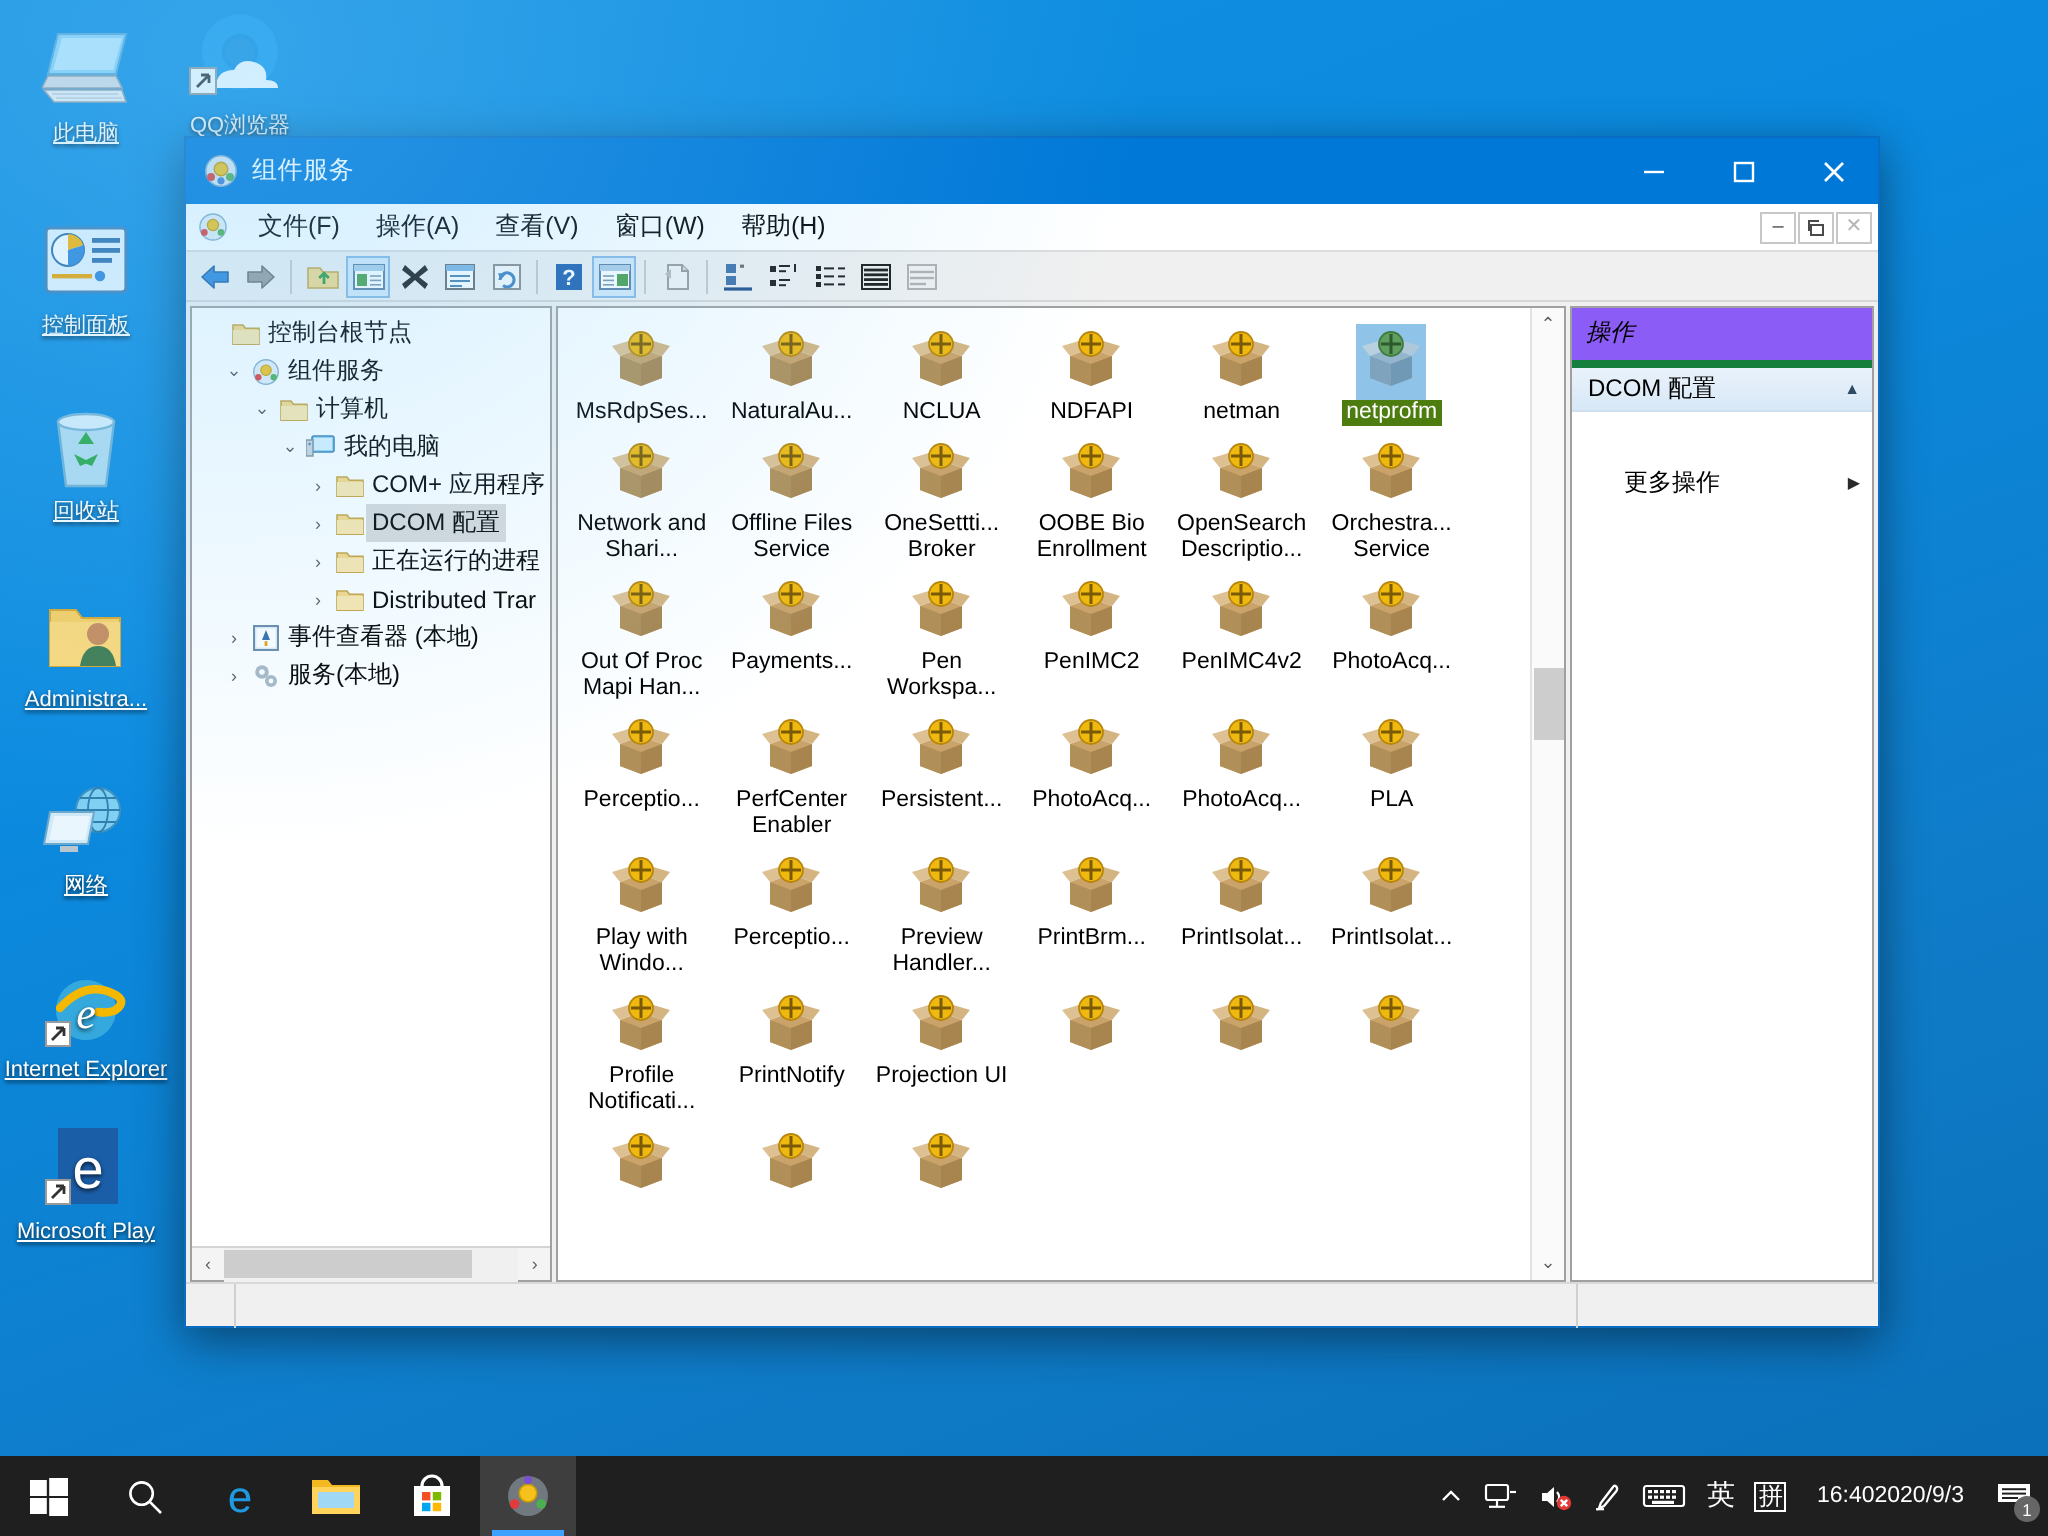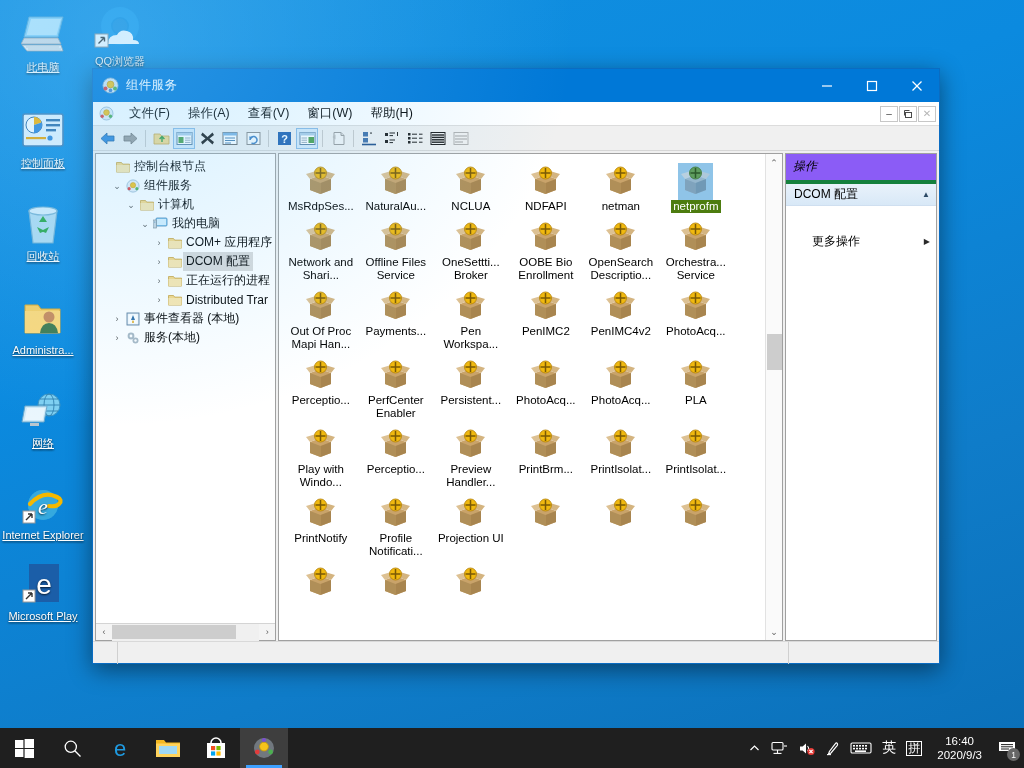--- a/index.html
+++ b/index.html
@@ -153,21 +153,21 @@
   }
   .tb-left{ display:flex; align-items:center; height:40px;}
   .tk-btn{ width:48px; height:40px; display:flex; align-items:center; justify-content:center; position:relative;}
   .tk-btn.running{ background:rgba(255,255,255,.14);}
   .tk-btn.running::after{
     content:""; position:absolute; left:6px; right:6px; bottom:0; height:3px; background:#3ea0ff;
   }
   .tray{ margin-left:auto; display:flex; align-items:center; height:40px; padding-right:2px;}
   .tray-ico{ height:40px; min-width:24px; padding:0 5px; display:flex; align-items:center; justify-content:center;}
   .clock{
-    height:40px; padding:0 10px; display:flex; flex-direction:column;
+    height:40px; padding:0 10px; display:flex; flex-direction:row;
     align-items:center; justify-content:center; line-height:14px; font-size:11.5px;
   }
   .notif{ height:40px; width:30px; display:flex; align-items:center; justify-content:center; position:relative;}
   .notif .badge{
     position:absolute; right:2px; bottom:7px; width:13px; height:13px; border-radius:50%;
     background:#666; color:#fff; font-size:8.5px; display:flex; align-items:center; justify-content:center;
   }
 </style>
 </head>
 <body>
@@ -971,32 +971,32 @@
               <div class="gitem"><div class="gico">
                   <span class="box"><svg width="31" height="30" viewBox="0 0 31 30">
                       <path d="M5 14 L15.5 10 L26 14 L26 25 L15.5 29 L5 25 Z" fill="#c9a36a"></path>
                       <path d="M5 14 L15.5 18 L15.5 29 L5 25 Z" fill="#b08f58"></path>
                       <path d="M15.5 18 L26 14 L26 25 L15.5 29 Z" fill="#a8854f"></path>
                       <path d="M5 14 L1 9 L11 6 L15.5 10 Z" fill="#ddc193"></path>
                       <path d="M26 14 L30 9 L20 6 L15.5 10 Z" fill="#d4b480"></path>
                       <circle cx="15.5" cy="8" r="6" fill="#f0b90f" stroke="#b8860b" stroke-width=".9"></circle>
                       <path d="M15.5 3 v10 M10.5 8 h10" stroke="#7a5a05" stroke-width="1.5"></path>
                     </svg></span>
+                </div><span class="glbl">Profile Notificati...</span></div>
+              <div class="gitem"><div class="gico">
+                  <span class="box"><svg width="31" height="30" viewBox="0 0 31 30">
+                      <path d="M5 14 L15.5 10 L26 14 L26 25 L15.5 29 L5 25 Z" fill="#c9a36a"></path>
+                      <path d="M5 14 L15.5 18 L15.5 29 L5 25 Z" fill="#b08f58"></path>
+                      <path d="M15.5 18 L26 14 L26 25 L15.5 29 Z" fill="#a8854f"></path>
+                      <path d="M5 14 L1 9 L11 6 L15.5 10 Z" fill="#ddc193"></path>
+                      <path d="M26 14 L30 9 L20 6 L15.5 10 Z" fill="#d4b480"></path>
+                      <circle cx="15.5" cy="8" r="6" fill="#f0b90f" stroke="#b8860b" stroke-width=".9"></circle>
+                      <path d="M15.5 3 v10 M10.5 8 h10" stroke="#7a5a05" stroke-width="1.5"></path>
+                    </svg></span>
                 </div><span class="glbl">PrintNotify</span></div>
-              <div class="gitem"><div class="gico">
-                  <span class="box"><svg width="31" height="30" viewBox="0 0 31 30">
-                      <path d="M5 14 L15.5 10 L26 14 L26 25 L15.5 29 L5 25 Z" fill="#c9a36a"></path>
-                      <path d="M5 14 L15.5 18 L15.5 29 L5 25 Z" fill="#b08f58"></path>
-                      <path d="M15.5 18 L26 14 L26 25 L15.5 29 Z" fill="#a8854f"></path>
-                      <path d="M5 14 L1 9 L11 6 L15.5 10 Z" fill="#ddc193"></path>
-                      <path d="M26 14 L30 9 L20 6 L15.5 10 Z" fill="#d4b480"></path>
-                      <circle cx="15.5" cy="8" r="6" fill="#f0b90f" stroke="#b8860b" stroke-width=".9"></circle>
-                      <path d="M15.5 3 v10 M10.5 8 h10" stroke="#7a5a05" stroke-width="1.5"></path>
-                    </svg></span>
-                </div><span class="glbl">Profile Notificati...</span></div>
               <div class="gitem"><div class="gico">
                   <span class="box"><svg width="31" height="30" viewBox="0 0 31 30">
                       <path d="M5 14 L15.5 10 L26 14 L26 25 L15.5 29 L5 25 Z" fill="#c9a36a"></path>
                       <path d="M5 14 L15.5 18 L15.5 29 L5 25 Z" fill="#b08f58"></path>
                       <path d="M15.5 18 L26 14 L26 25 L15.5 29 Z" fill="#a8854f"></path>
                       <path d="M5 14 L1 9 L11 6 L15.5 10 Z" fill="#ddc193"></path>
                       <path d="M26 14 L30 9 L20 6 L15.5 10 Z" fill="#d4b480"></path>
                       <circle cx="15.5" cy="8" r="6" fill="#f0b90f" stroke="#b8860b" stroke-width=".9"></circle>
                       <path d="M15.5 3 v10 M10.5 8 h10" stroke="#7a5a05" stroke-width="1.5"></path>
                     </svg></span>

